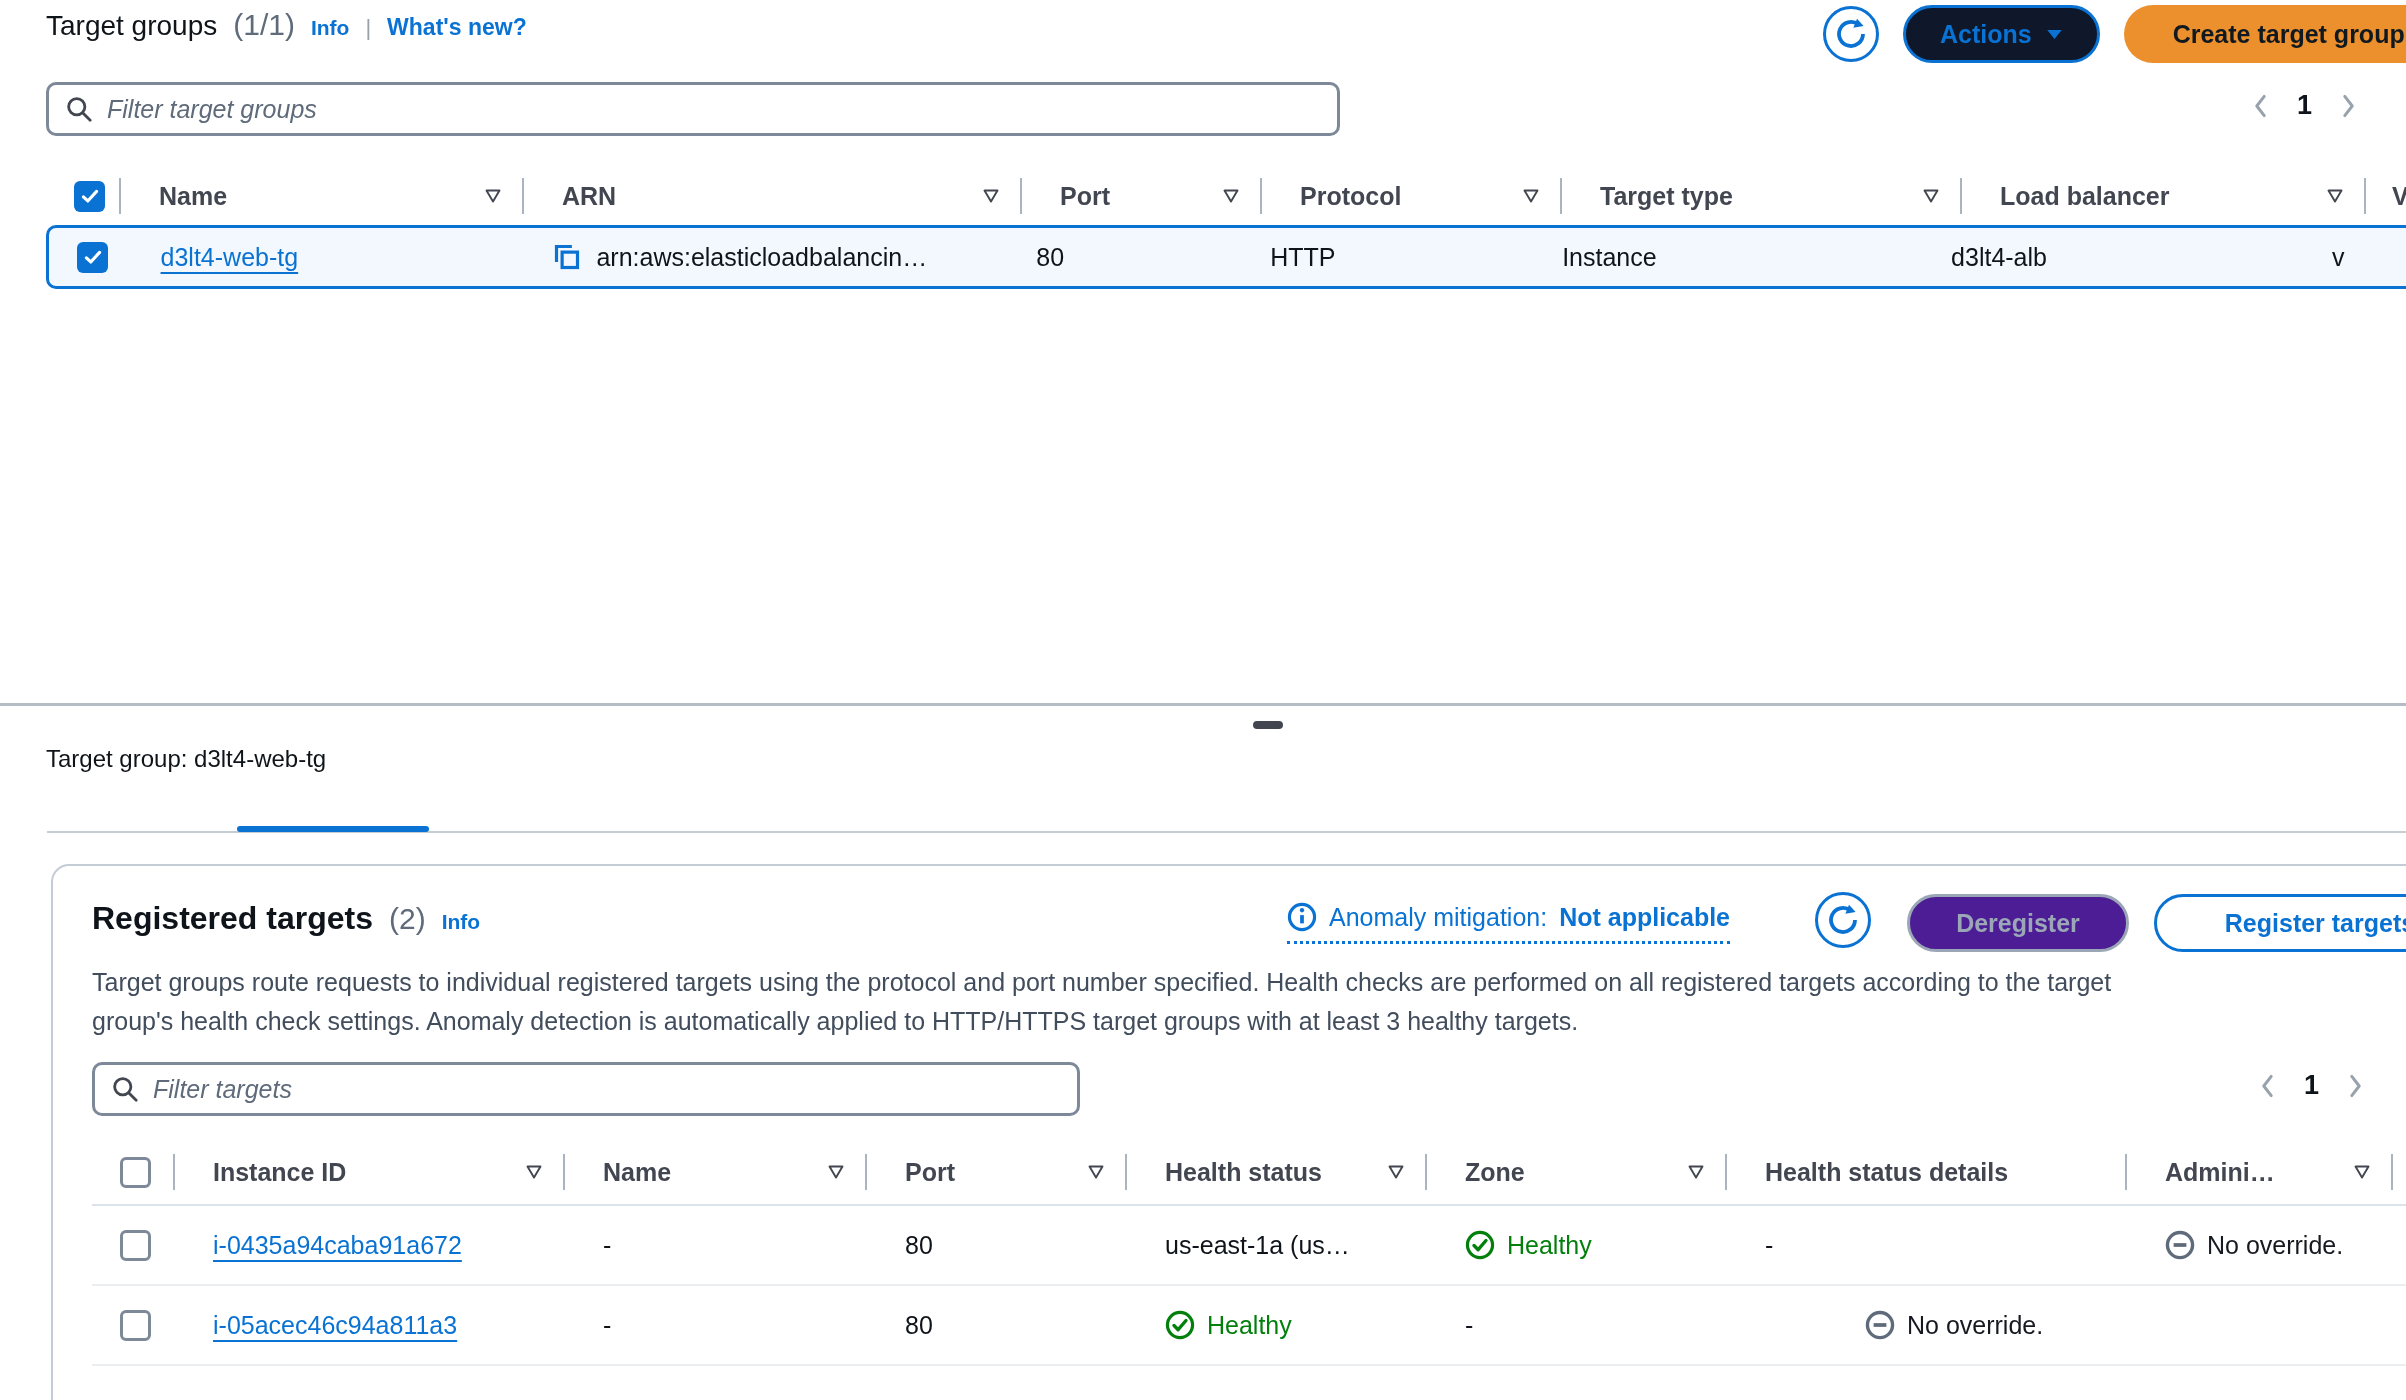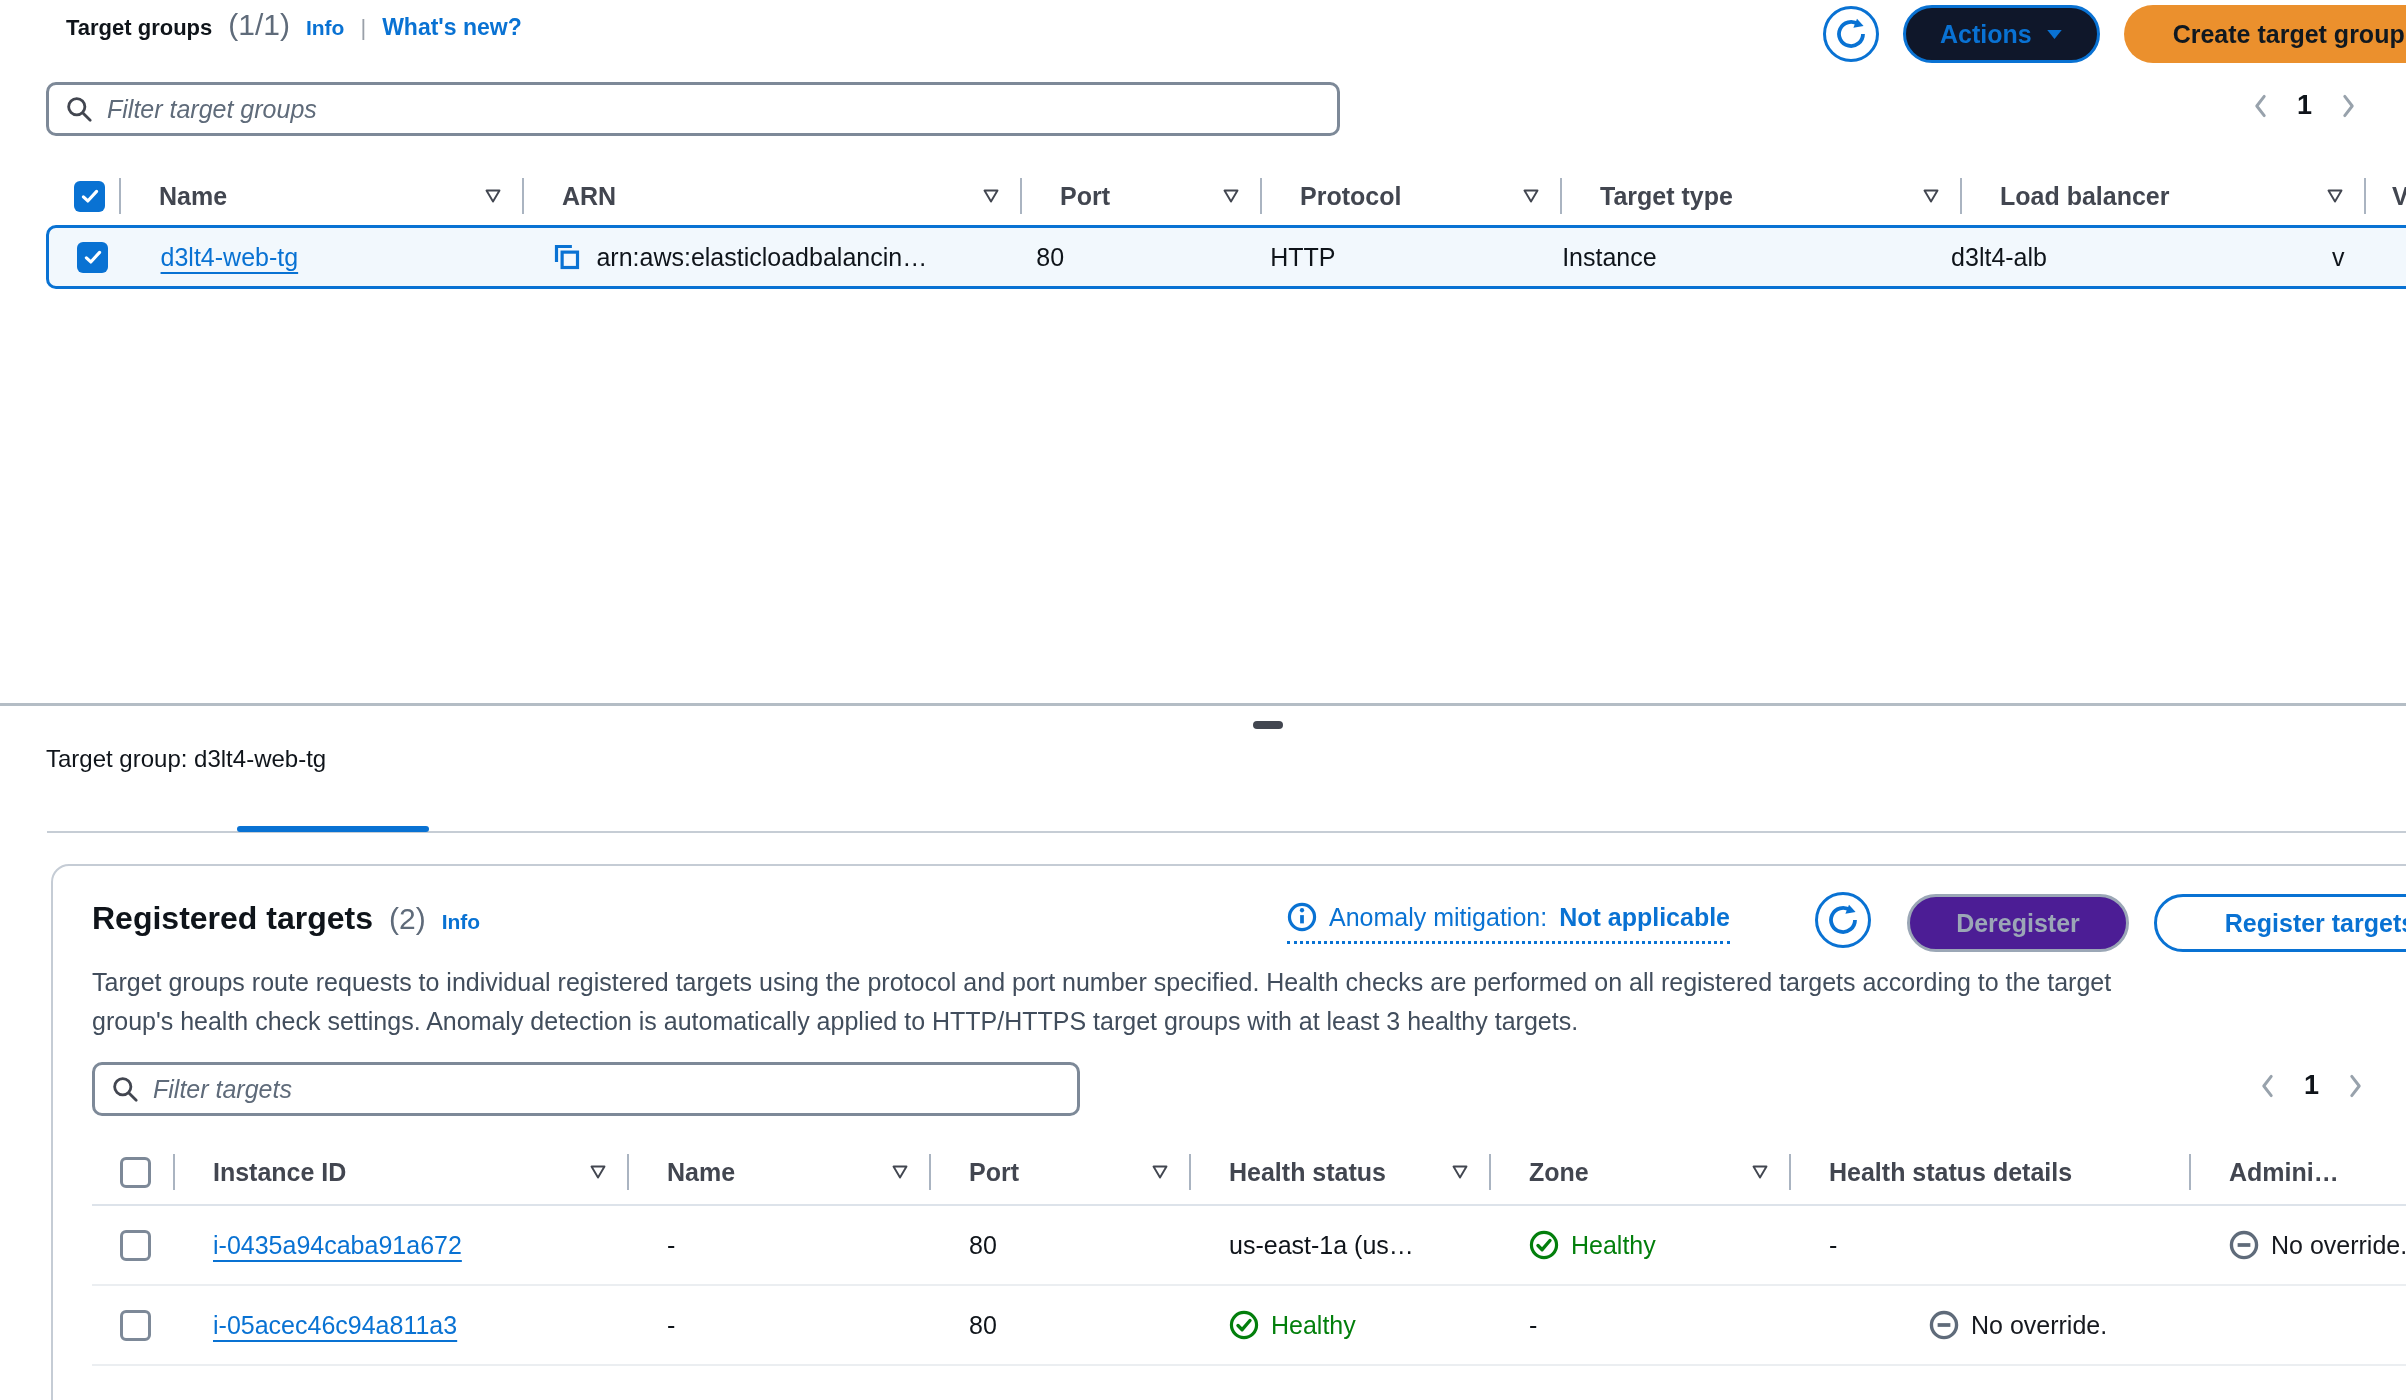--- a/index.html
+++ b/index.html
@@ -2,21 +2,21 @@
 <html><head>
 <meta charset="utf-8">
 <style>
   * { margin:0; padding:0; box-sizing:border-box; }
   html,body { width:2406px; height:1400px; overflow:hidden; }
   body { font-family:"Liberation Sans","DejaVu Sans",sans-serif; background:#fff; color:#0f141a; }
   #screen { position:relative; width:2406px; height:1400px; background:#fff; overflow:hidden; }
 
   
   .title-row { position:absolute; left:46px; top:8px; display:flex; align-items:baseline; gap:16px; white-space:nowrap; }
-  .page-title { font-size:22px; font-weight:bold; color:#0f141a;margin-left:20px; }
+  .page-title { font-size:28px; font-weight:normal; color:#0f141a; }
   .page-count { font-size:30px; color:#5f6b7a; font-weight:400; }
   .info-link { font-size:21px; font-weight:bold; color:#0972d3; text-decoration:none; cursor:pointer; }
   .pipe { font-size:22px; color:#9aa0a9; }
   .whatsnew-link { font-size:23px; font-weight:bold; color:#0972d3; text-decoration:none; cursor:pointer; }
 
   .top-actions { position:absolute; left:1823px; top:5px; display:flex; align-items:center; gap:24px; }
   .icon-btn { width:56px; height:56px; border:3px solid #0972d3; border-radius:50%; background:#fff; color:#0972d3; display:flex; align-items:center; justify-content:center; cursor:pointer; flex:0 0 auto; }
   .btn { height:58px; border-radius:29px; display:flex; align-items:center; justify-content:center; font-family:inherit; font-size:25px; font-weight:bold; cursor:pointer; white-space:nowrap; }
   .btn-outline { border:3px solid #0972d3; color:#0972d3; background:#0f172a; padding:0 34px; gap:14px; }
   .btn-primary { border:none; background:#eb902d; color:#101820; width:330px; flex:0 0 auto; }
@@ -71,21 +71,21 @@
   .anomaly { position:absolute; left:1234px; top:36px; display:flex; align-items:center; gap:12px; color:#0972d3; font-size:25px; padding-bottom:9px; border-bottom:3px dotted #0972d3; cursor:pointer; white-space:nowrap; }
   .anomaly b { font-weight:bold; }
   .card-refresh { position:absolute; left:1762px; top:26px; }
   .btn-deregister { position:absolute; left:1854px; top:28px; width:222px; border:3px solid #9ba7b6; color:#9ba7b6; background:#4c1d95; }
   .btn-register { position:absolute; left:2101px; top:28px; width:332px; border:3px solid #0972d3; color:#0972d3; background:#fff; }
   .desc-line { position:absolute; left:39px; font-size:25px; color:#414d5c; white-space:nowrap; }
   .desc1 { top:102px; }
   .desc2 { top:141px; }
 
   
-  .c20{width:83px;} .c21{width:454px;} .c22{width:302px;} .c23{width:260px;}
+  .c20{width:83px;} .c21{width:390px;} .c22{width:302px;} .c23{width:260px;}
   .c24{width:300px;} .c25{width:300px;} .c26{width:400px;} .c27{width:266px;} .c28{width:80px;}
   .t2 { position:absolute; left:39px; top:274px; }
   .t2-head { display:flex; height:66px; border-bottom:2px solid #dde3ea; }
   .t2-row { display:flex; height:80px; border-bottom:2px solid #ebeef1; }
   .health { display:flex; align-items:center; gap:12px; color:#037f0c; font-size:25px; }
   .override { display:flex; align-items:center; gap:12px; color:#16191f; font-size:25px; }
 </style>
 </head>
 <body>
 

